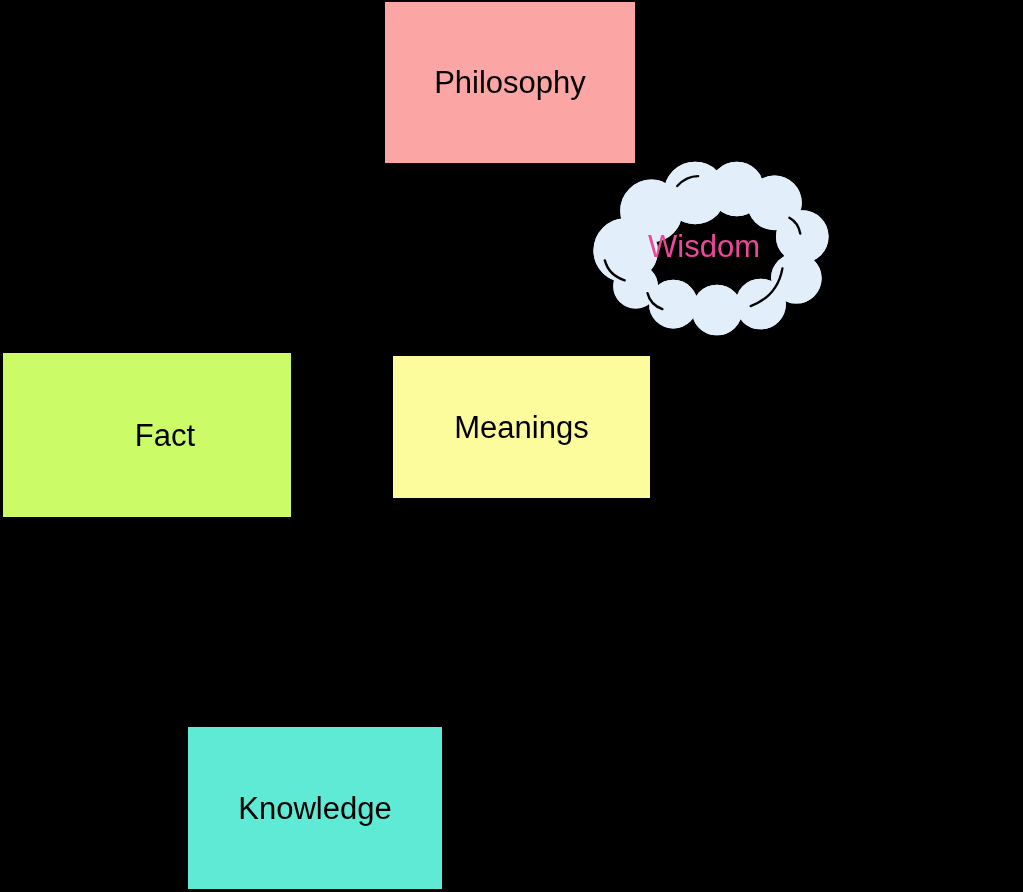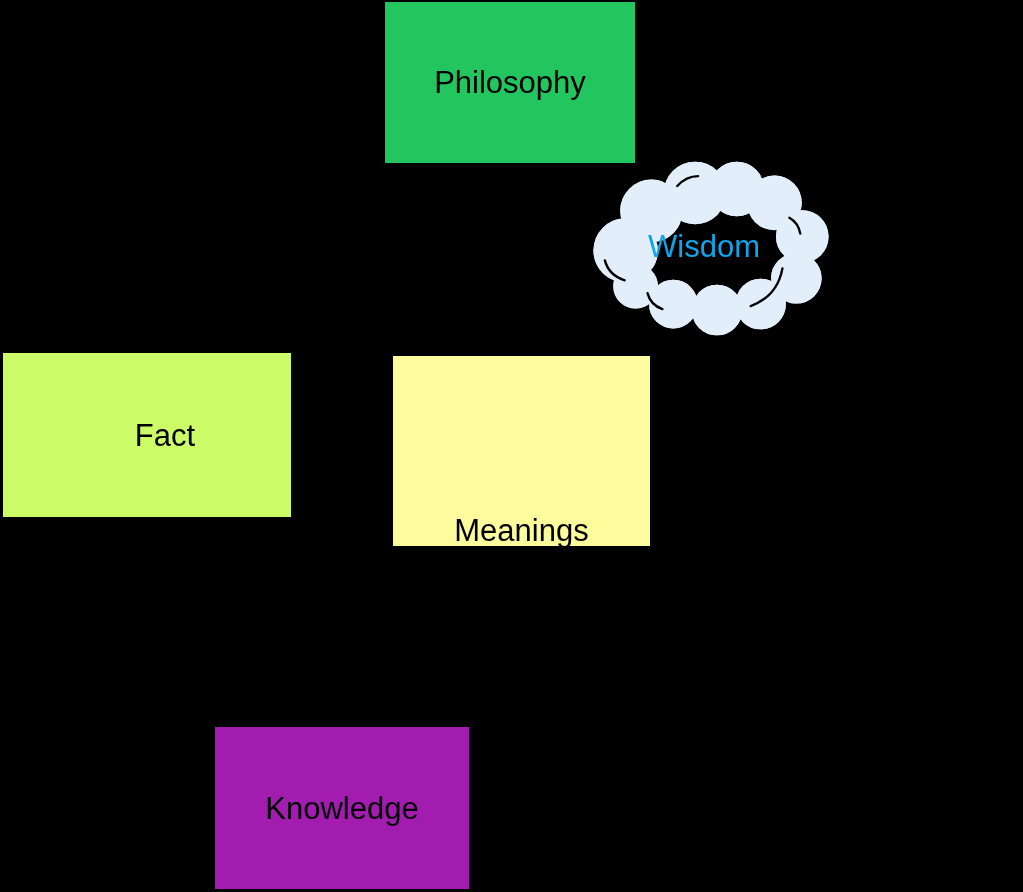--- a/index.html
+++ b/index.html
@@ -20,49 +20,49 @@
     align-items: center;
     justify-content: center;
     font-size: 31px;
     color: #000;
     line-height: 1;
   }
   .rect-node {  }
 
   #node-philosophy { left: 385px; top: 2px;   width: 250px; height: 161px; }
   #node-fact       { left: 3px;   top: 353px; width: 252px; height: 164px; }
-  #node-meanings   { left: 393px; top: 356px; width: 257px; height: 190px; align-items: flex-end; }
+  #node-meanings   { left: 393px; top: 356px; width: 257px; height: 142px; }
   #node-actionwill { left: 762px; top: 354px; width: 257px; height: 163px; }
   #node-knowledge  { left: 188px; top: 727px; width: 254px; height: 162px; }
 
   .cloud-wrap {
     position: absolute;
     left: 586px; top: 159px;
     width: 250px; height: 184px;
   }
   .cloud-wrap svg { position: absolute; left: 0; top: 0; }
   .cloud-label {
     position: absolute;
     left: 0; top: 0; right: 14px; bottom: 8px;
     display: flex;
     align-items: center;
     justify-content: center;
     font-size: 31px;
-    color: #0ea5e9;
+    color: #ec4899;
   }
   .cloud-outline { stroke: #000; stroke-width: 3; }
   .cloud-fillpass { stroke: none; }
   .cloud-detail { stroke: #000; stroke-width: 2.4; fill: none; stroke-linecap: round; }
 </style>
 </head>
 <body>
 
 <div class="canvas" style="background-color: rgb(0, 0, 0);">
 
-  <div class="node rect-node" id="node-philosophy" style="background-color: #22c55e;">
+  <div class="node rect-node" id="node-philosophy" style="background-color: #fca5a5;">
     <span>Philosophy</span>
   </div>
 
   <div class="cloud-wrap">
     <svg width="250" height="184" viewBox="0 0 252 185">
 
       <g class="cloud-outline" fill="#E3EEFB">
         <circle cx="40" cy="92" r="34"></circle>
         <circle cx="66" cy="52" r="33"></circle>
         <circle cx="110" cy="34" r="33"></circle>
@@ -105,17 +105,17 @@
 
   <div class="node rect-node" id="node-fact" style="background-color: rgb(203, 251, 103); padding-left: 36px;">
     <span>Fact</span>
   </div>
 
   <div class="node rect-node" id="node-meanings" style="background-color: rgb(253, 252, 156);">
     <span>Meanings</span>
   </div>
 
 
-  <div class="node rect-node" id="node-knowledge" style="background-color: #a21caf; margin-left: 27px;">
+  <div class="node rect-node" id="node-knowledge" style="background-color: #5eead4;">
     <span>Knowledge</span>
   </div>
 
 </div>
 
 </body></html>

